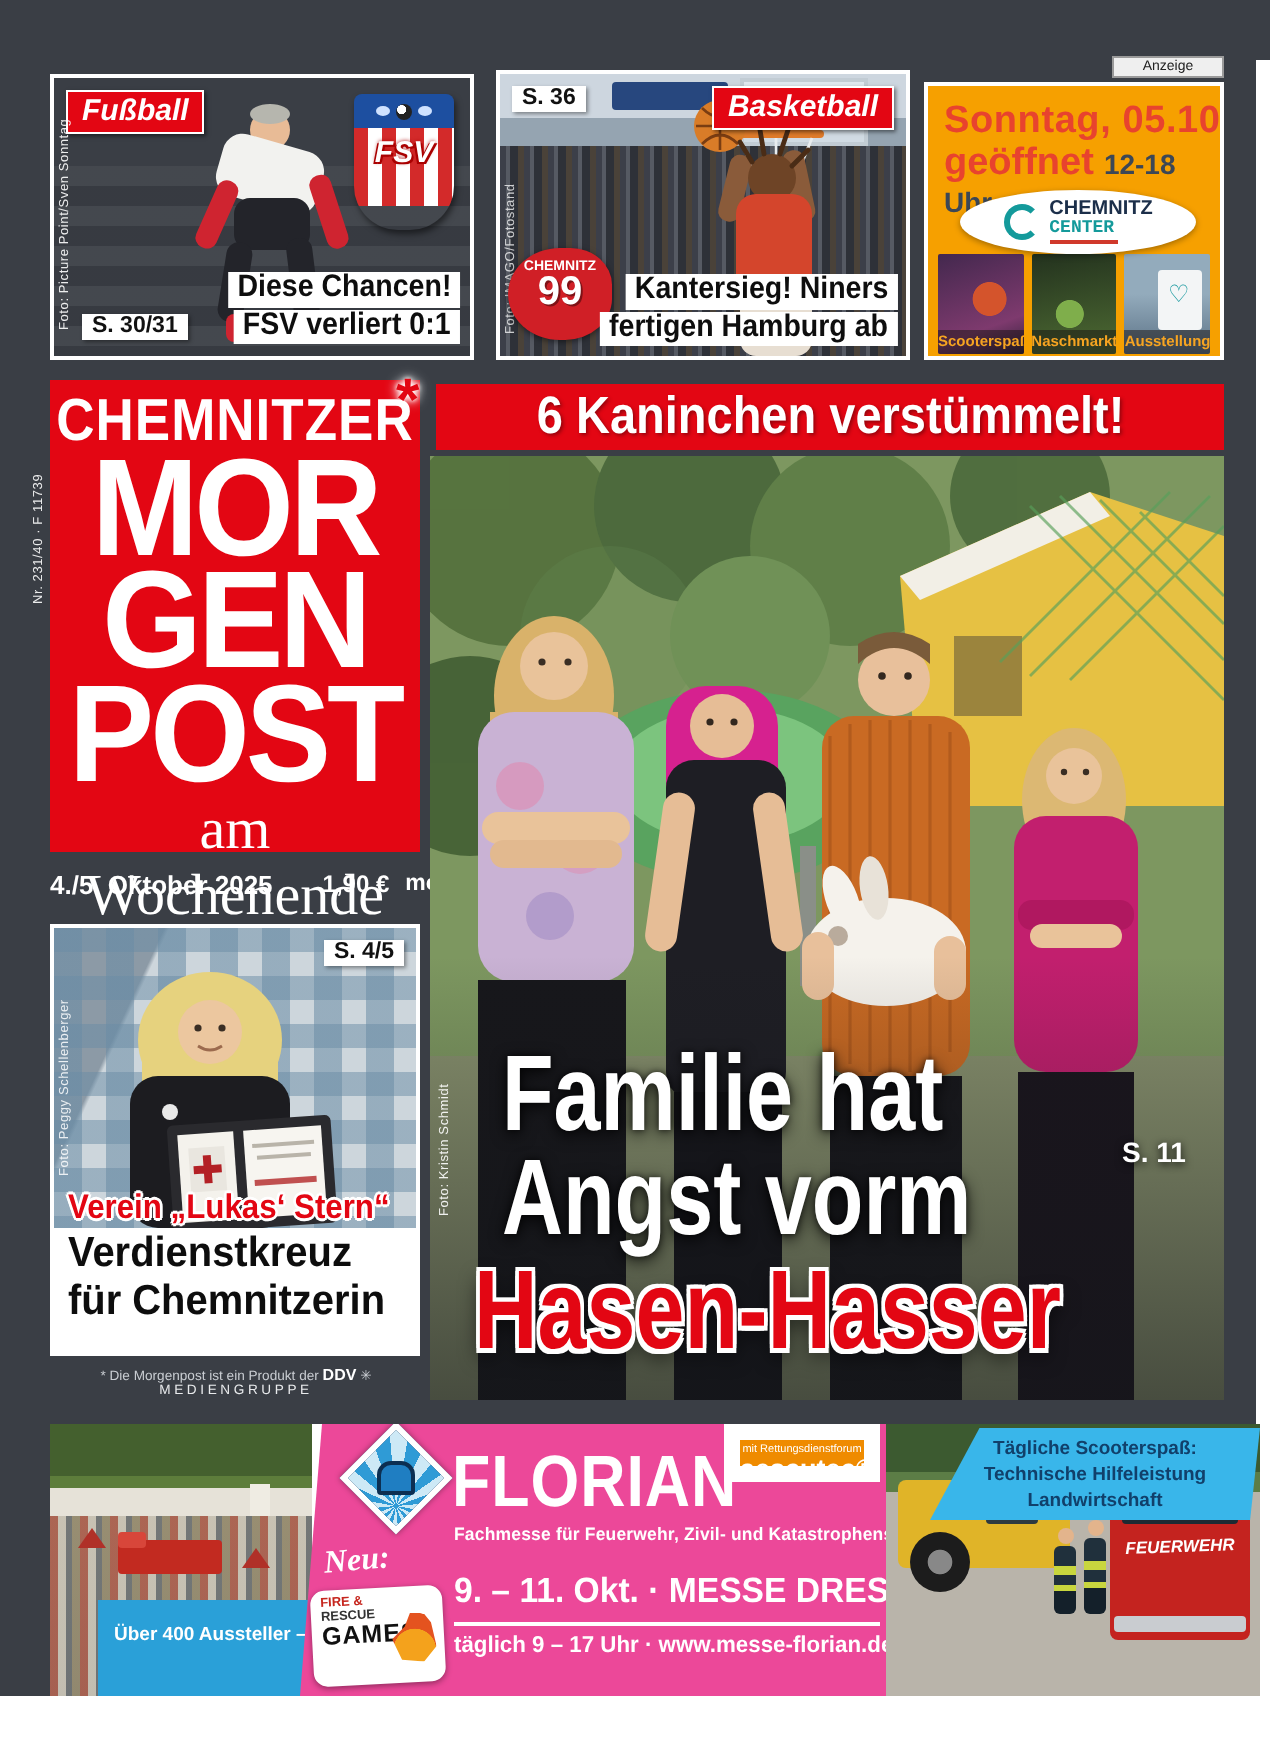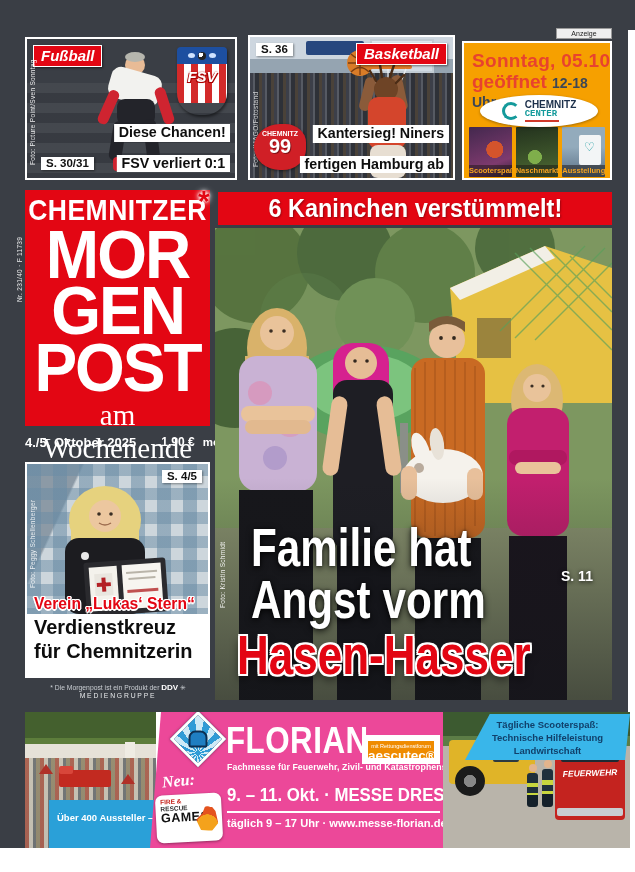--- a/index.html
+++ b/index.html
@@ -5,21 +5,21 @@
   html,body{margin:0;padding:0;width:635px;height:872px;overflow:hidden;background:#fff;}
   .stage{position:relative;width:635px;height:872px;font-family:"Liberation Sans",sans-serif;background:#fff;}
   .abs{position:absolute;}
   .page-bg{left:0;top:0;width:635px;height:848px;background:#3a3e45;}
   .right-strip{left:628px;top:30px;width:7px;height:818px;background:#fff;}
   .box{border:2px solid #fff;overflow:hidden;box-sizing:border-box;}
   .vcred{writing-mode:vertical-rl;transform:rotate(180deg);font-size:6.5px;color:rgba(255,255,255,.9);letter-spacing:.3px;white-space:nowrap;}
   .seclabel{background:#e30613;color:#fff;font-weight:700;font-style:italic;font-size:15px;padding:1px 7px 2px;border:1px solid #fff;box-shadow:1px 1px 2px rgba(0,0,0,.5);}
   .pageref{background:#fff;color:#111;font-weight:700;font-size:11.5px;padding:0 5px 1px;box-shadow:1px 1px 2px rgba(0,0,0,.4);}
   .capline{background:#fff;color:#0e0e0e;font-weight:700;font-size:15.5px;line-height:1.05;padding:0 5px 1px;display:inline-block;transform:scaleX(.92);transform-origin:right center;white-space:nowrap;}
-  .capstack{display:flex;flex-direction:column;align-items:flex-end;gap:13px;}
+  .capstack{display:flex;flex-direction:column;align-items:flex-end;gap:1px;}
   
   .f-photo{left:0;top:0;right:0;bottom:0;background:
     linear-gradient(180deg,#b9b4ad 0,#b0494a 14px,#c8737a 26px,#8e2f35 38px,#55702f 44px,#5d8236 70px,#6d95442 0),
     linear-gradient(180deg,#56772e 0%,#668e3c 60%,#79a24c 100%);}
   .f-stripe{left:0;right:0;top:44px;bottom:0;background:repeating-linear-gradient(180deg,rgba(255,255,255,.05) 0 10px,rgba(0,0,0,.06) 10px 20px);}
   .crest{width:50px;height:68px;border-radius:4px 4px 22px 22px;overflow:hidden;box-shadow:1px 2px 3px rgba(0,0,0,.5);}
   .crest .top{height:17px;background:#1d4fa0;display:flex;align-items:center;justify-content:center;gap:3px;}
   .crest .dot{width:7px;height:5px;background:#cfe2ff;border-radius:50%;}
   .crest .ball{width:8px;height:8px;background:radial-gradient(circle at 35% 35%,#fff 30%,#222 32%);border-radius:50%;}
   .crest .stripes{height:39px;background:repeating-linear-gradient(90deg,#d32a2a 0 7px,#fff 7px 14px);position:relative;}
@@ -86,21 +86,21 @@
     linear-gradient(180deg,#9f9478,#8d8570);}
   .ft-truck{left:34px;top:58px;width:52px;height:17px;background:#c22a20;border-radius:2px;}
   .ft-truck:before{content:"";position:absolute;left:0;top:-4px;width:14px;height:8px;background:#d8463a;border-radius:2px;}
   .ft-tent{width:14px;height:10px;background:#b03028;clip-path:polygon(50% 0,100% 100%,0 100%);}
   .ft-blue{left:0;top:88px;width:120px;height:48px;background:#2aa0d8;color:#fff;font-weight:700;font-size:9.5px;line-height:1.35;padding:12px 0 0 8px;box-sizing:border-box;margin-left:24px;}
   .ft-red{left:125px;top:0;width:324px;height:136px;background:#ec4899;clip-path:polygon(11px 0,100% 0,calc(100% - 30px) 100%,0 100%);}
   .fl-emblem{left:28px;top:7px;width:40px;height:40px;transform:rotate(45deg);background:#14375e;border:3px solid #fff;box-sizing:border-box;overflow:hidden;box-shadow:0 0 3px rgba(0,0,0,.4);}
   .fl-rays{position:absolute;inset:-8px;transform:rotate(-45deg);background:repeating-conic-gradient(from 235deg at 50% 78%,#cde9f6 0 15deg,#2f9bd6 15deg 30deg);}
   .fl-siren{position:absolute;left:50%;top:50%;transform:translate(-50%,-50%) rotate(-45deg);width:15px;height:13px;background:#1f7ec2;border:2px solid #0c2f52;border-radius:7px 7px 2px 2px;}
   .fl-brand{left:76px;top:8px;color:#fff;font-weight:700;font-size:33px;letter-spacing:.5px;transform:scaleX(.95) scaleY(1.1);transform-origin:left top;}
-  .aescutec{left:212px;top:23px;width:78px;height:29px;background:#ef8b00;border:6px solid #ffffff;box-sizing:border-box;text-align:center;color:#fff;}
+  .aescutec{left:212px;top:0;width:78px;height:29px;background:#ef8b00;border:8px solid #ffffff;box-sizing:border-box;text-align:center;color:#fff;}
   .aescutec .s{font-size:5.5px;display:block;margin-top:2px;}
   .aescutec .b{font-size:13.5px;font-weight:700;display:block;line-height:1;}
   .ft-claim{left:77px;top:50px;width:240px;color:#fff;font-weight:700;font-size:9px;letter-spacing:.1px;white-space:nowrap;transform:scaleX(.97);transform-origin:left top;}
   .ft-neu{left:12px;top:60px;color:#fff;font-family:"Liberation Serif",serif;font-style:italic;font-weight:700;font-size:16px;transform:rotate(-5deg);}
   .games{left:6px;top:82px;width:66px;height:48px;background:#fff;border-radius:7px;transform:rotate(-3deg);padding:3px 5px;box-sizing:border-box;box-shadow:0 1px 3px rgba(0,0,0,.4);}
   .games .l1{font-size:6.5px;font-weight:700;color:#c6261e;line-height:1.1;}
   .games .l2{font-size:6.5px;font-weight:700;color:#333;line-height:1.1;}
   .games .l3{font-size:12.5px;font-weight:700;color:#111;letter-spacing:.5px;line-height:1.1;}
   .flame{position:absolute;right:4px;top:8px;width:22px;height:30px;background:radial-gradient(circle at 50% 80%,#f4a21c 0 40%,#e4531f 41% 70%,rgba(0,0,0,0) 71%);clip-path:polygon(55% 0,90% 35%,100% 75%,70% 100%,20% 95%,0 60%,30% 40%,45% 15%);}
   .ft-date{left:77px;top:73px;color:#fff;font-weight:700;font-size:17.5px;white-space:nowrap;transform:scaleX(.96);transform-origin:left top;}

